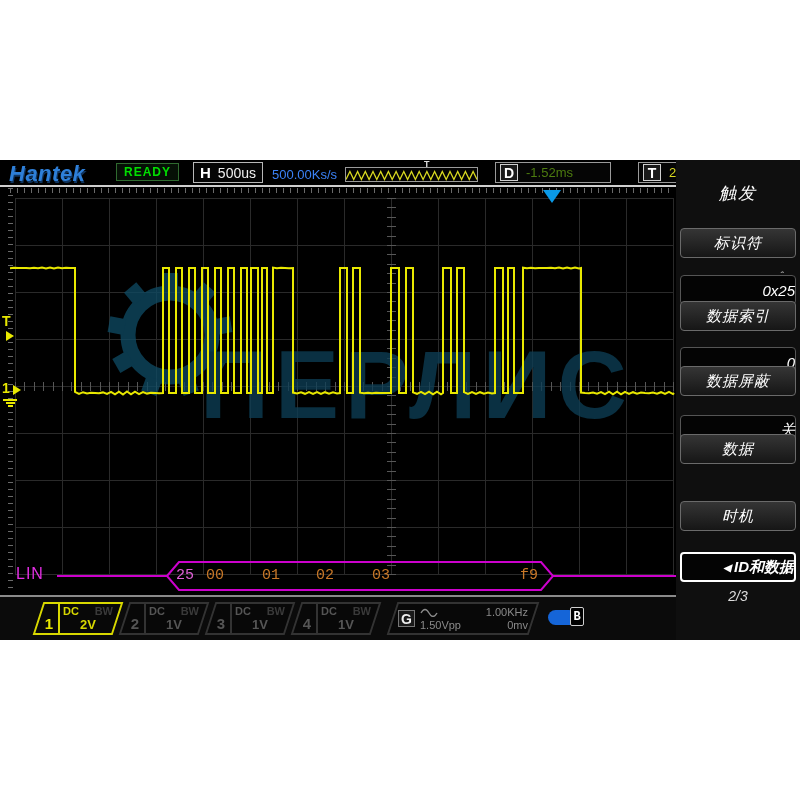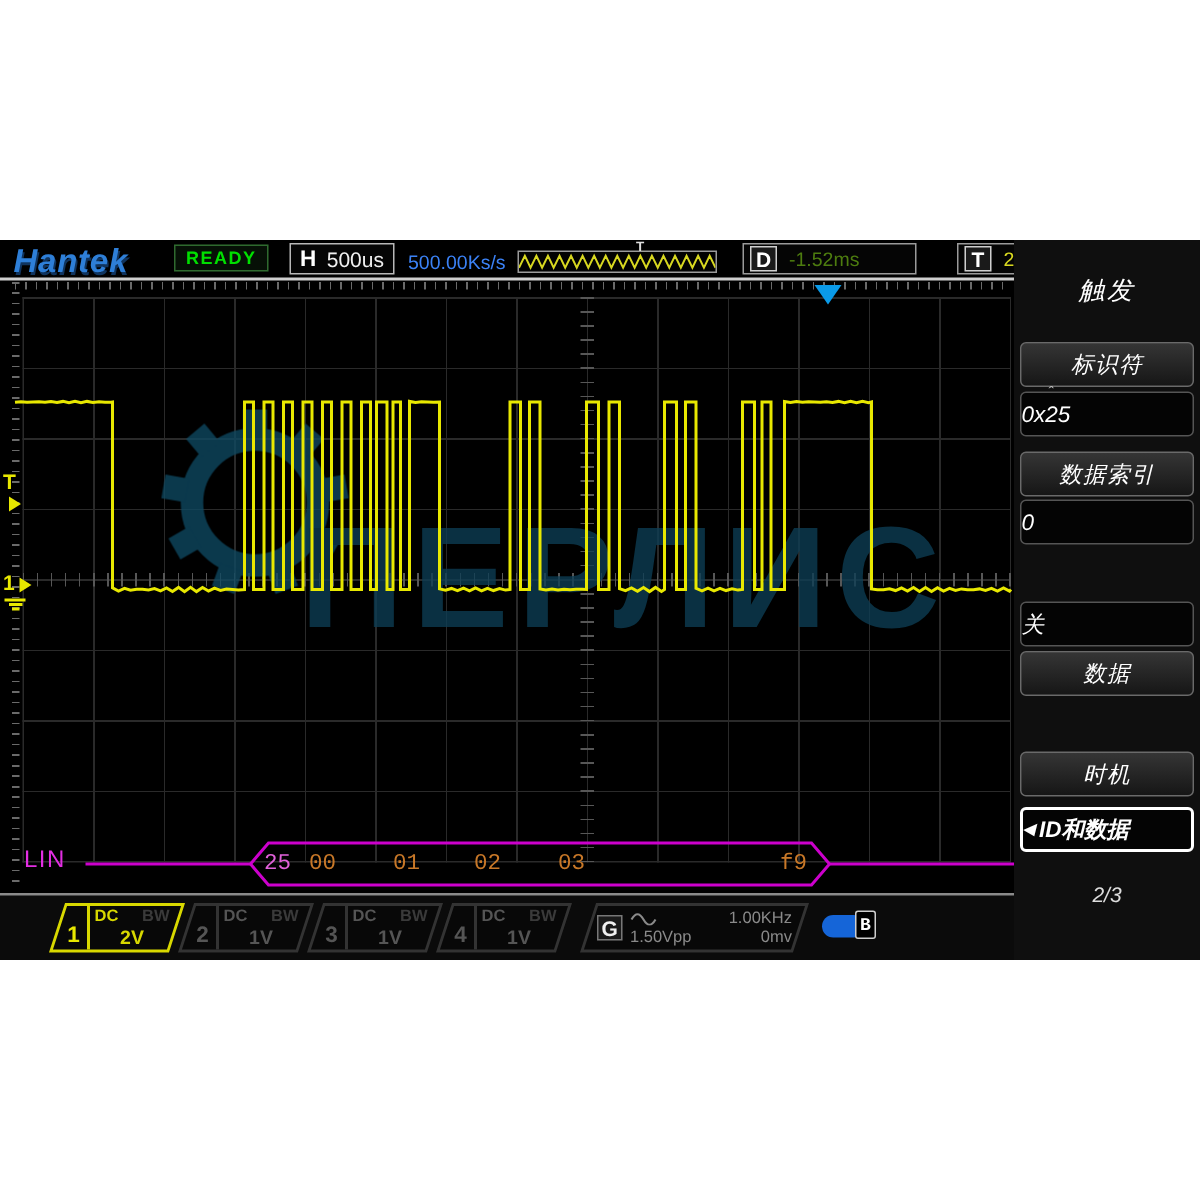--- a/index.html
+++ b/index.html
@@ -94,21 +94,21 @@
              border:1px solid #cfcfcf; border-radius:2px; color:#fff; font-size:12px; font-weight:bold;
              font-family:"Liberation Mono",monospace; display:flex; align-items:center; justify-content:center; }
 
   
   .menu { position:absolute; left:676px; top:0; width:148px; height:480px; background:#0f0f0f; z-index:40;font-style:italic; }
   .menu-title { position:absolute; left:0; top:22px; width:124px; text-align:center; color:#fff; font-size:17px; letter-spacing:2px; }
   .mbtn { position:absolute; left:4px; width:116px; height:30px; border:1px solid #6a6a6a; border-radius:4px;
           background:linear-gradient(#353535,#161616); color:#fff; font-size:15px;
           display:flex; align-items:center; justify-content:center; letter-spacing:1px; }
   .mval { position:absolute; left:4px; width:116px; height:30px; border:1px solid #555; border-radius:4px;
-          background:#040404; color:#fff; font-size:15px; display:flex; align-items:center; justify-content:flex-start; }
+          background:#040404; color:#fff; font-size:15px; display:flex; align-items:center; justify-content:flex-end;margin-top:14px; }
   .mval.sel { border:2px solid #fff; font-weight:bold; gap:3px; }
   .mval .arrow { font-size:10px; }
   .caret { position:relative; }
   .caret::after { content:"ˆ"; position:absolute; left:54%; top:-12px; color:#bbb; font-size:11px; }
   .mpage { position:absolute; left:0; top:428px; width:124px; text-align:center; color:#ddd; font-size:14px; }
 </style>
 </head>
 <body>
 
 <div class="scope">
@@ -266,20 +266,21 @@
     <div class="mbtn" style="top:68px">标识符</div>
     <div class="mval" style="top:101px">
         <span class="caret">0x25</span>
       </div>
 
     <div class="mbtn" style="top:141px">数据索引</div>
     <div class="mval" style="top:173px">
         <span>0</span>
       </div>
 
+    <div class="mbtn" style="top:206px">数据屏蔽</div>
     <div class="mval" style="top:241px">
         <span>关</span>
       </div>
 
     <div class="mbtn" style="top:274px">数据</div>
 
     <div class="mbtn" style="top:341px">时机</div>
     <div class="mval sel" style="top:378px">
       <span class="arrow">◀</span>
       <span>ID和数据</span>

